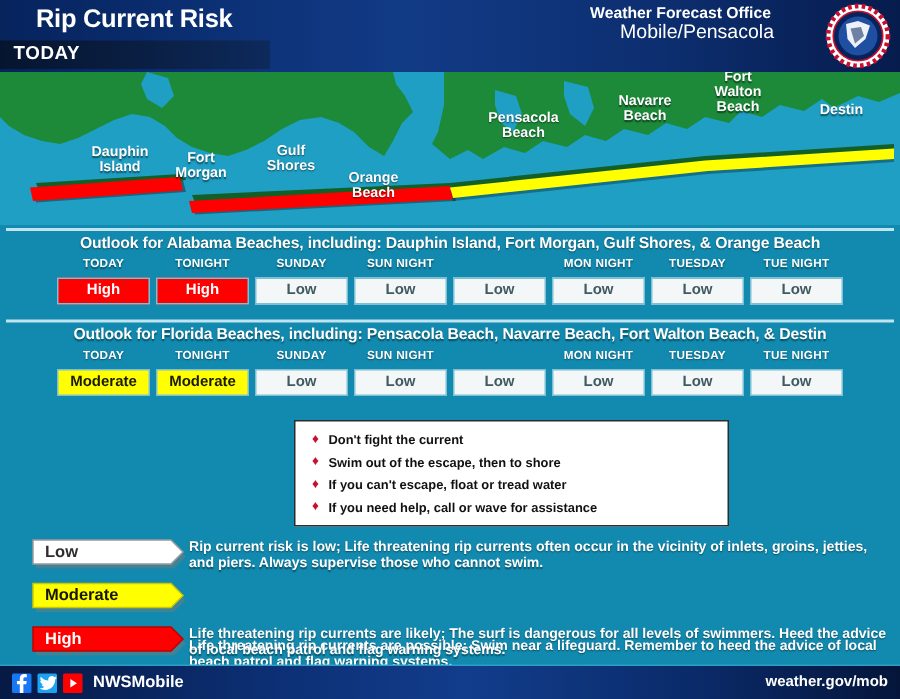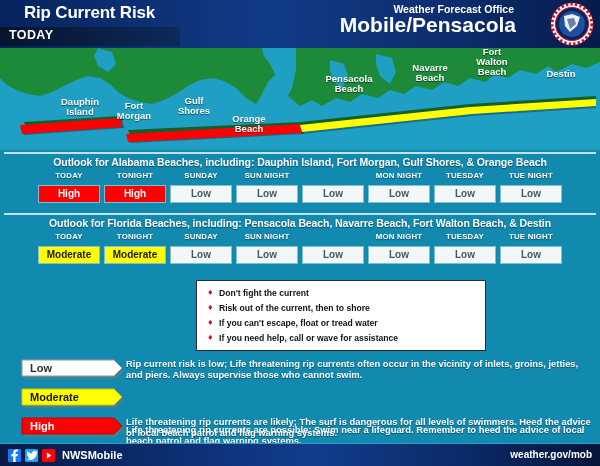--- a/index.html
+++ b/index.html
@@ -34,21 +34,21 @@
     position:absolute;left:9px;top:28px;
     font-size:12.5px;font-weight:bold;color:#ffffff;letter-spacing:.4px;
   }
   #wfo-line{
     position:absolute;right:86px;top:3px;
     font-size:10.5px;font-weight:bold;color:#ffffff;text-align:right;
     white-space:nowrap;
   }
   #office-line{
     position:absolute;right:84px;top:13px;
-    font-size:21px;font-weight:bold;color:#ffffff;text-align:right;
+    font-size:13px;font-weight:normal;color:#ffffff;text-align:right;
     white-space:nowrap;
   }
   #valid-line{
     position:absolute;right:84px;top:31px;
     font-size:12.5px;font-weight:bold;color:#ffffff;text-align:right;
     white-space:nowrap;
   }
   #nws-seal{position:absolute;right:6px;top:2px;width:44px;height:44px;}
 
   
@@ -289,21 +289,21 @@
       <div class="cell low">Low</div>
       <div class="cell low">Low</div>
       <div class="cell low">Low</div>
       <div class="cell low">Low</div>
     </div>
   </div>
 
   <div id="caught-box">
     <ul id="caught-list">
       <li><span class="bullet">♦</span><span>Don't fight the current</span></li>
-      <li><span class="bullet">♦</span><span>Risk out of the current, then to shore</span></li>
+      <li><span class="bullet">♦</span><span>Swim out of the escape, then to shore</span></li>
       <li><span class="bullet">♦</span><span>If you can't escape, float or tread water</span></li>
       <li><span class="bullet">♦</span><span>If you need help, call or wave for assistance</span></li>
     </ul>
   </div>
 
   <div id="legend">
 
     <div class="legend-row" style="top:0px;">
       <div class="flag">
         <svg width="108" height="24" viewBox="0 0 108 24">

